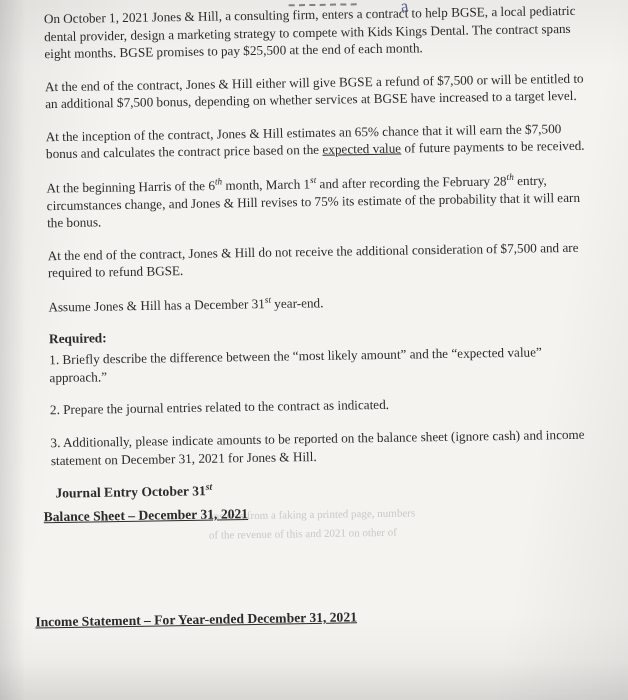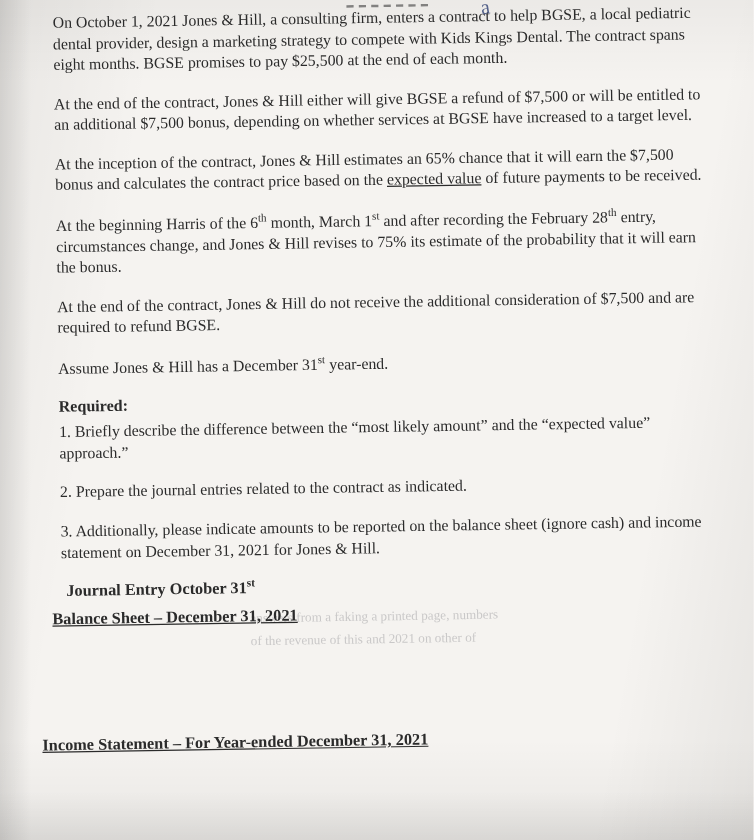--- a/index.html
+++ b/index.html
@@ -100,20 +100,21 @@
     position: absolute;
     left: 30px;
     top: 608px;
   }
   u.u {
     text-decoration: underline;
   }
   sup {
     font-size: 0.7em;
     vertical-align: super;
+    font-style: italic;
   }
   .faint {
     position: absolute;
     left: 205px;
     top: 505px;
     width: 330px;
     font-size: 11px;
     color: rgba(120,120,125,0.35);
     line-height: 1.7;
     font-family: "Liberation Serif", serif;

